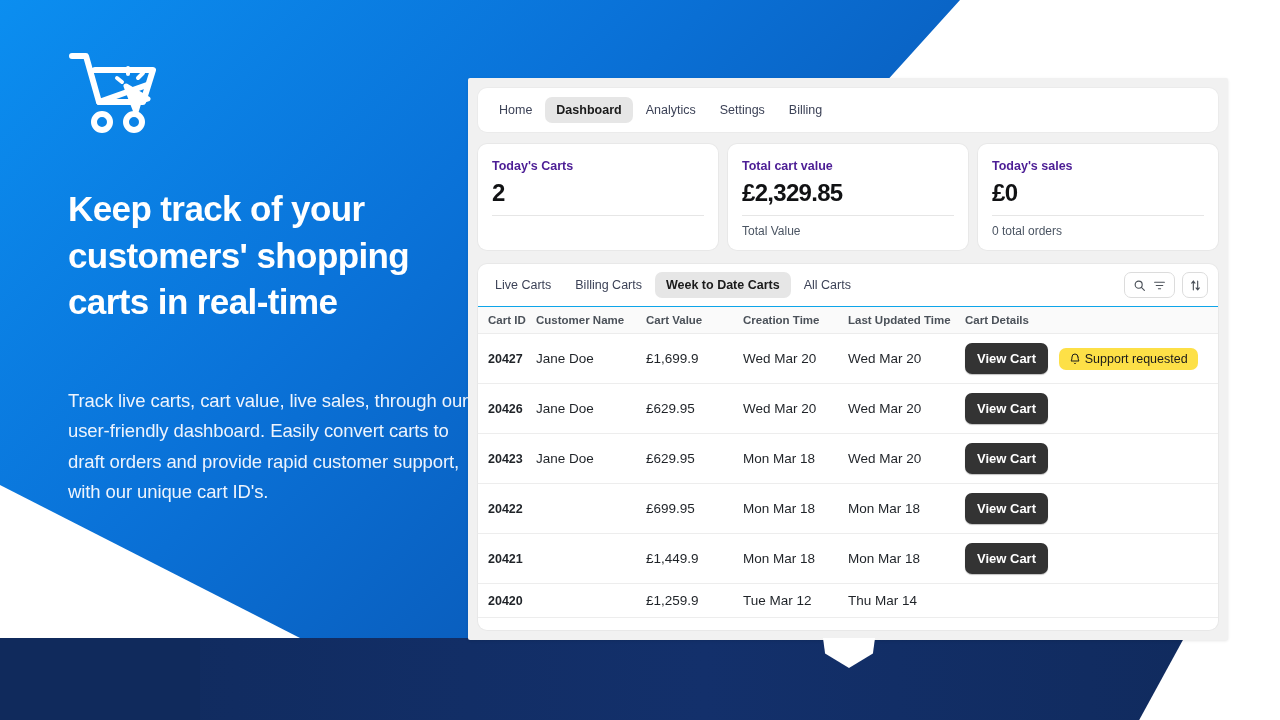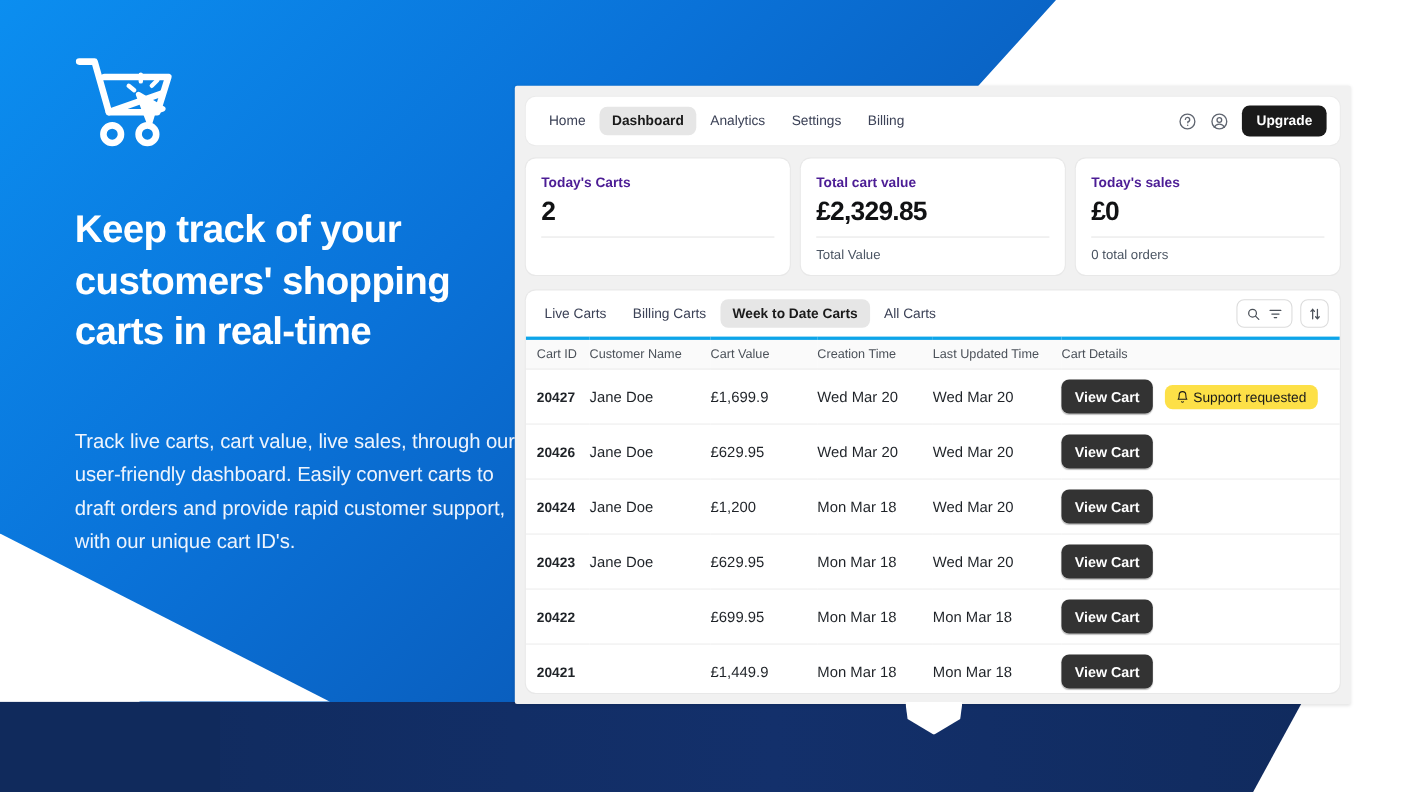--- a/index.html
+++ b/index.html
@@ -113,22 +113,22 @@
     border-radius: 7px; padding: 4px 8px; height: 26px;
   }
   .tool-single {
     display: flex; align-items: center; justify-content: center; border: 1px solid #dcdcdc;
     border-radius: 7px; width: 26px; height: 26px;
   }
   .tool-ic { width: 13px; height: 13px; color: #4b5159; display: block; }
 
   table { width: 100%; border-collapse: collapse; }
   thead th {
-    background: #fafafa; border-top: 3px solid #0ea5e9; border-bottom: 1px solid #ececec;
-    font-size: 11.5px; color: #4b5159; font-weight: 400; text-align: left;
+    background: #fafafa; border-top: 1px solid #0ea5e9; border-bottom: 1px solid #ececec;
+    font-size: 11.5px; color: #4b5159; font-weight: 700; text-align: left;
     padding: 7px 0 7px 0; white-space: nowrap;
   }
   tbody td {
     border-bottom: 1px solid #ededed; font-size: 13.5px; color: #1f2328;
     padding: 9px 0; white-space: nowrap; height: 33px;
   }
   th:nth-child(1), td:nth-child(1) { padding-left: 10px; width: 58px; }
   th:nth-child(2), td:nth-child(2) { width: 110px; }
   th:nth-child(3), td:nth-child(3) { width: 97px; }
   th:nth-child(4), td:nth-child(4) { width: 105px; }
@@ -174,37 +174,20 @@
 
   <div class="app-panel">
 
     <div class="navbar">
       <div class="nav-links">
         <div class="nav-link">Home</div>
         <div class="nav-link active">Dashboard</div>
         <div class="nav-link">Analytics</div>
         <div class="nav-link">Settings</div>
         <div class="nav-link">Billing</div>
-      </div>
-      <div class="nav-right">
-        <span>
-          <svg class="icon-btn" viewBox="0 0 24 24" fill="none" stroke="currentColor" stroke-width="1.7">
-            <circle cx="12" cy="12" r="9.5"></circle>
-            <path d="M9.3 9.2a2.8 2.8 0 1 1 3.2 3.1v1.4" stroke-linecap="round"></path>
-            <circle cx="12.3" cy="16.8" r="0.9" fill="currentColor" stroke="none"></circle>
-          </svg>
-        </span>
-        <span>
-          <svg class="icon-btn" viewBox="0 0 24 24" fill="none" stroke="currentColor" stroke-width="1.7">
-            <circle cx="12" cy="12" r="9.5"></circle>
-            <circle cx="12" cy="10" r="3"></circle>
-            <path d="M5.5 19.4c1.3-2.7 3.7-4.1 6.5-4.1s5.2 1.4 6.5 4.1" stroke-linecap="round"></path>
-          </svg>
-        </span>
-        <div class="upgrade-btn">Upgrade</div>
       </div>
     </div>
 
     <div class="cards">
 
       <div class="card">
         <div class="card-title">Today's Carts</div>
         <div class="card-value">2</div>
         <div class="card-rule"></div>
       </div>
@@ -298,30 +281,20 @@
             <td class="cid">20426</td>
             <td>Jane Doe</td>
             <td>£629.95</td>
             <td>Wed Mar 20</td>
             <td>Wed Mar 20</td>
             <td>
               <span class="view-cart">View Cart</span>
             </td>
           </tr>
           <tr>
-            <td class="cid">20424</td>
-            <td>Jane Doe</td>
-            <td>£1,200</td>
-            <td>Mon Mar 18</td>
-            <td>Wed Mar 20</td>
-            <td>
-              <span class="view-cart">View Cart</span>
-            </td>
-          </tr>
-          <tr>
             <td class="cid">20423</td>
             <td>Jane Doe</td>
             <td>£629.95</td>
             <td>Mon Mar 18</td>
             <td>Wed Mar 20</td>
             <td>
               <span class="view-cart">View Cart</span>
             </td>
           </tr>
           <tr>

